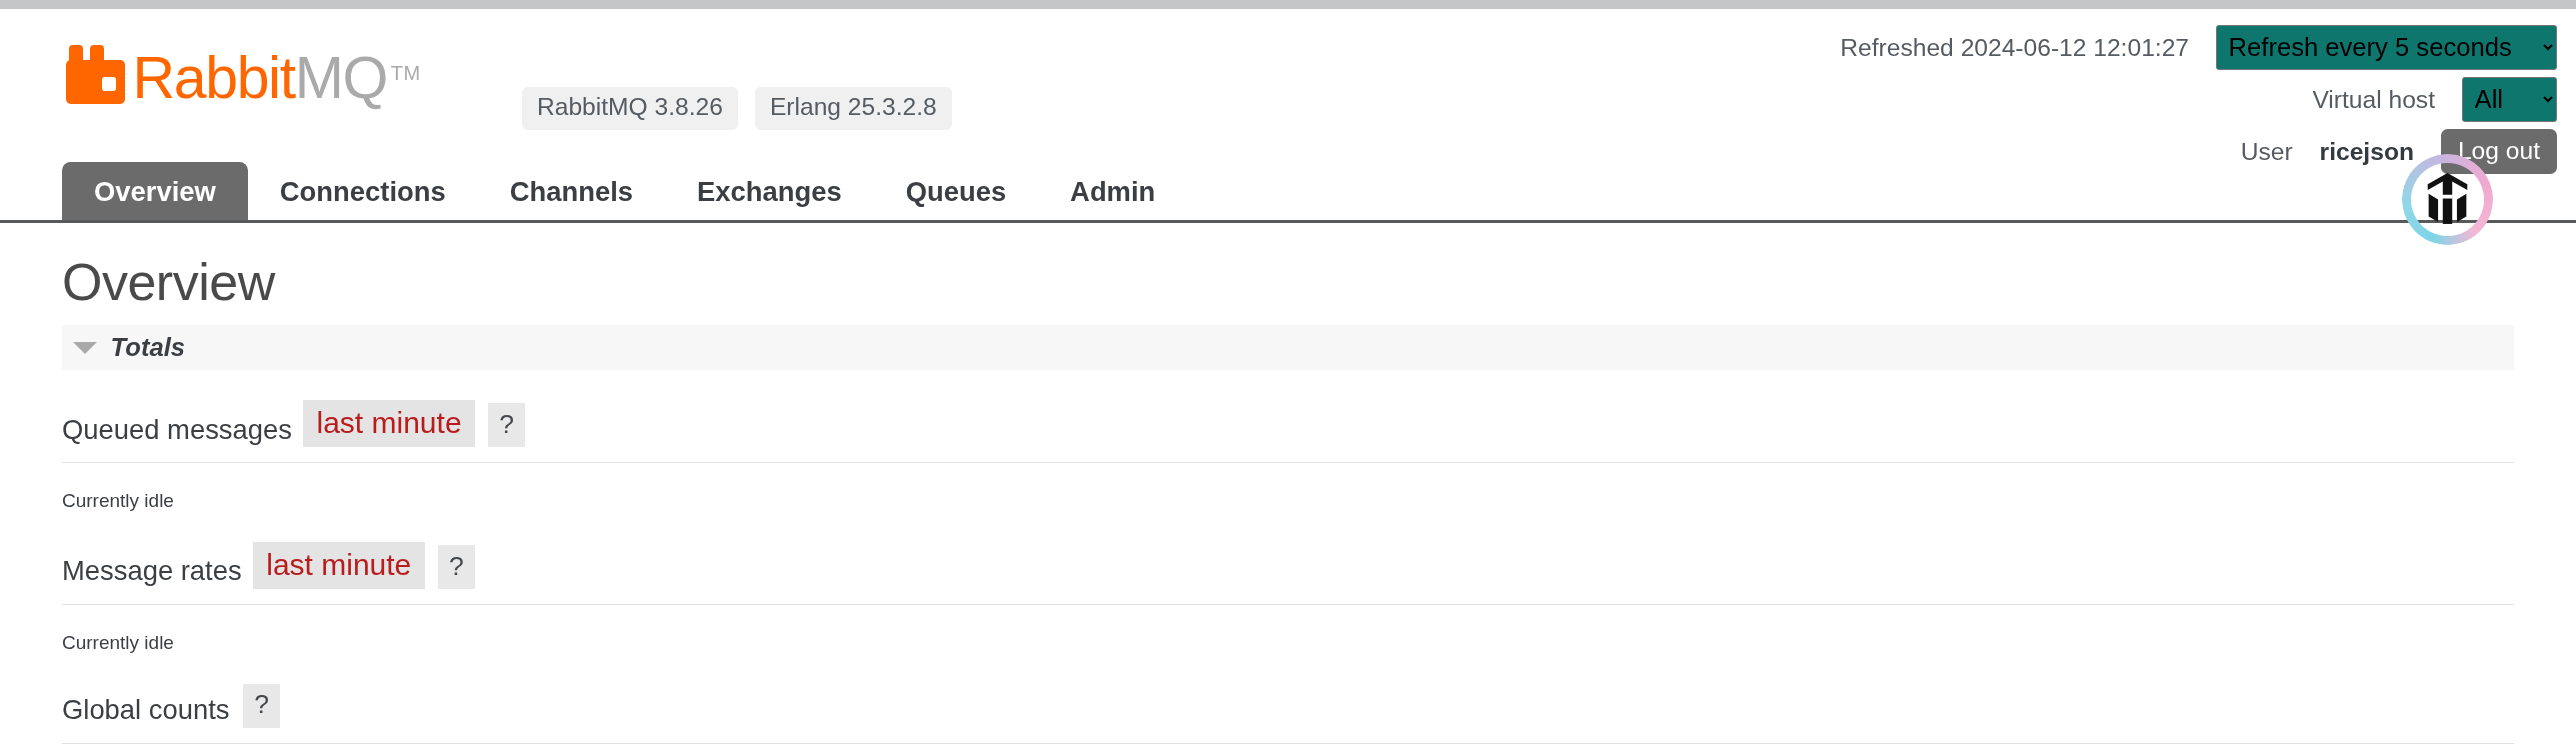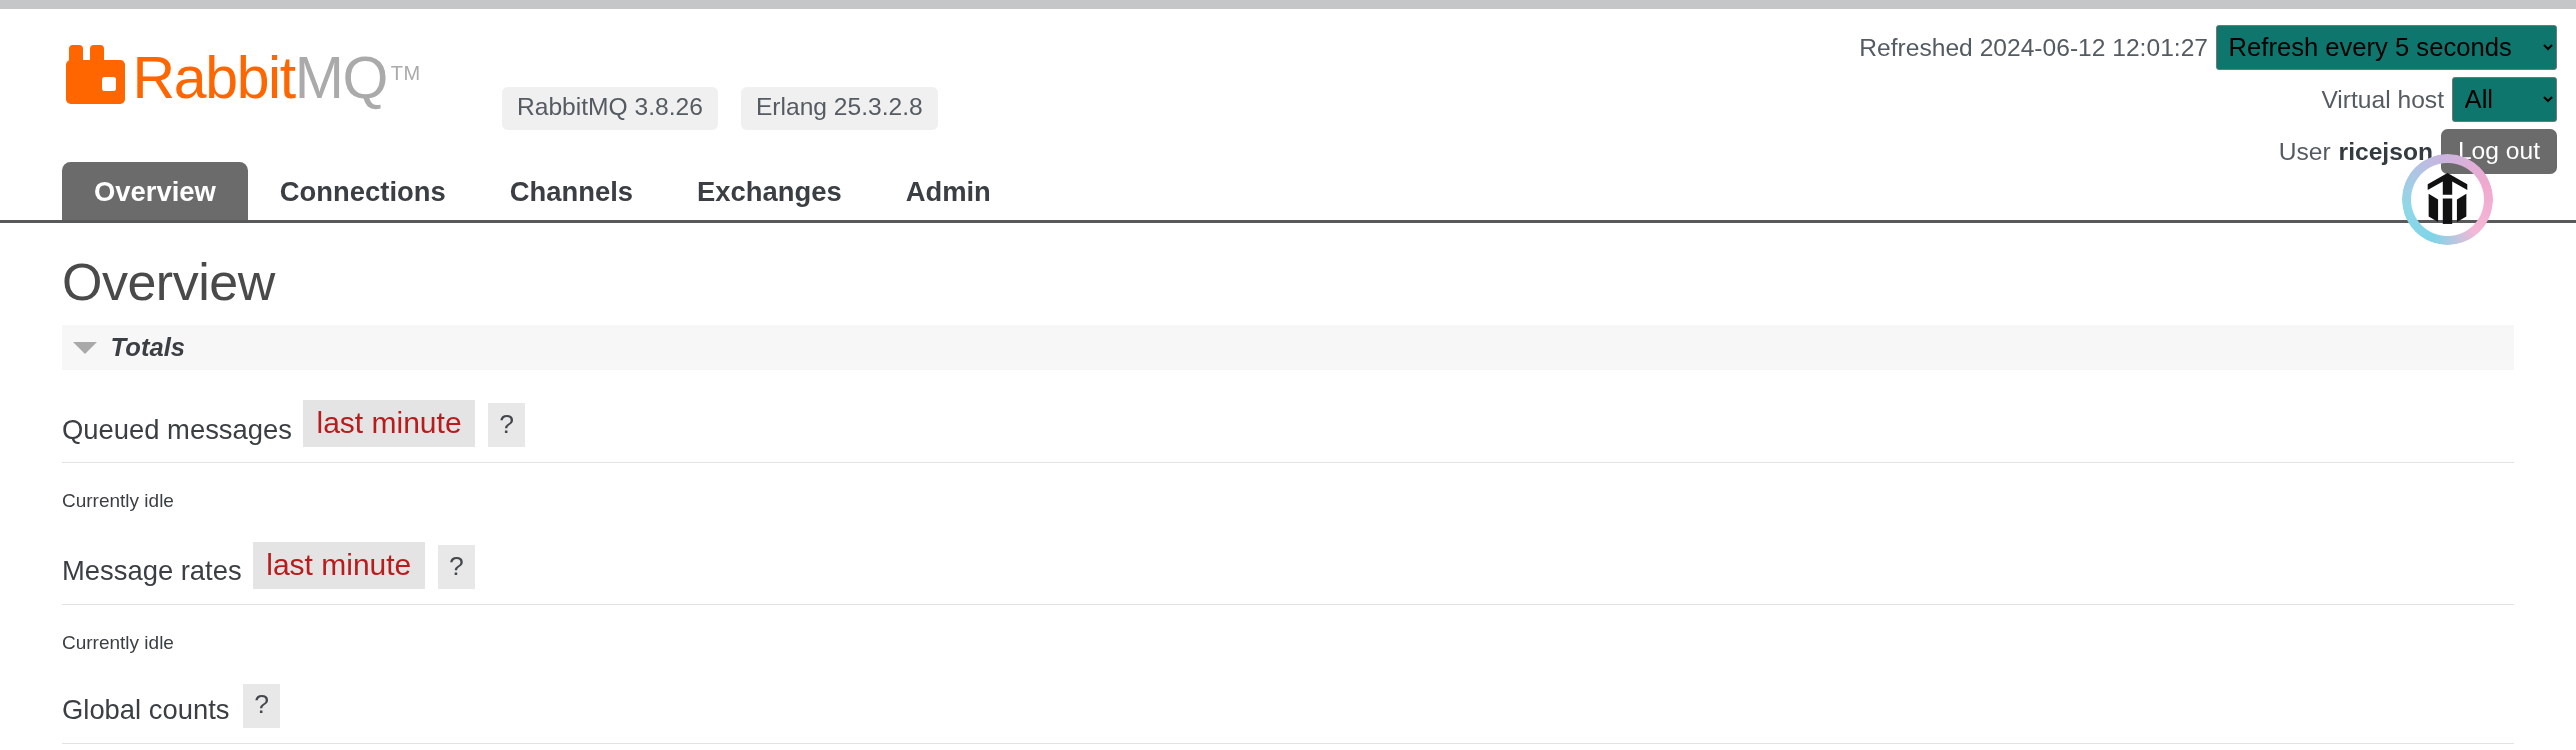--- a/index.html
+++ b/index.html
@@ -63,59 +63,59 @@
   }
   #logo-text .rabbit { color: #ff6600; }
   #logo-text .mq { color: #aaaaaa; }
   #logo-tm {
     color: #aaaaaa; font-size: 20px;
     margin-left: 3.8px; margin-bottom: 9.5px;
     letter-spacing: 0.5px;
   }
   
   #version-badges {
-    position: absolute; left: 502px; top: 78px;
-    display: flex; gap: 23px; align-items: center;
+    position: absolute; left: 522px; top: 78px;
+    display: flex; gap: 17px; align-items: center;
   }
   .badge {
     background: #f0f0f0;
     color: #555b62;
     font-size: 24.6px;
     padding: 6.6px 15px 8.5px 15px;
     border-radius: 5.7px;
     white-space: nowrap;
   }
   
   #header-right {
     position: absolute; right: 19px; top: 13.2px;
     text-align: right;
     font-size: 24.6px;
     color: #555b62;
   }
   .meta-row {
     display: flex; align-items: center;
     justify-content: flex-end;
     height: 52px;
-    gap: 8px;
+    gap: 27px;
     white-space: nowrap;
   }
   .meta-label { color: #555b62; }
   .meta-strong { color: #333a40; font-weight: bold; }
   select.rmq-select {
     font-family: "Liberation Sans", sans-serif;
     font-size: 25.6px;
     color: #000000;
     background: #0f766e;
     border: 1.9px solid #767676;
     border-radius: 2.8px;
     padding: 2.8px 5.7px 4.7px 7.6px;
     height: 45px;
   }
   #refresh-select { width: 341px; }
-  #vhost-select  { width: 105px; }
+  #vhost-select  { width: 95px; }
   .logout-btn {
     background: #6b6b6b;
     color: #ffffff;
     border: none;
     border-radius: 6.6px;
     font-family: "Liberation Sans", sans-serif;
     font-size: 24.6px;
     padding: 7.6px 17px 9.5px 17px;
     cursor: pointer;
   }
@@ -273,20 +273,21 @@
       <button class="logout-btn">Log out</button>
     </div>
 
   </div>
 
   <div id="nav">
     <div class="tab active">Overview</div>
     <div class="tab">Connections</div>
     <div class="tab">Channels</div>
     <div class="tab">Exchanges</div>
+    <div class="tab">Queues</div>
     <div class="tab">Admin</div>
   </div>
   <div id="nav-rule"></div>
 
 </div>
 
 <div id="main">
 
   <h1 id="page-title">Overview</h1>
 

